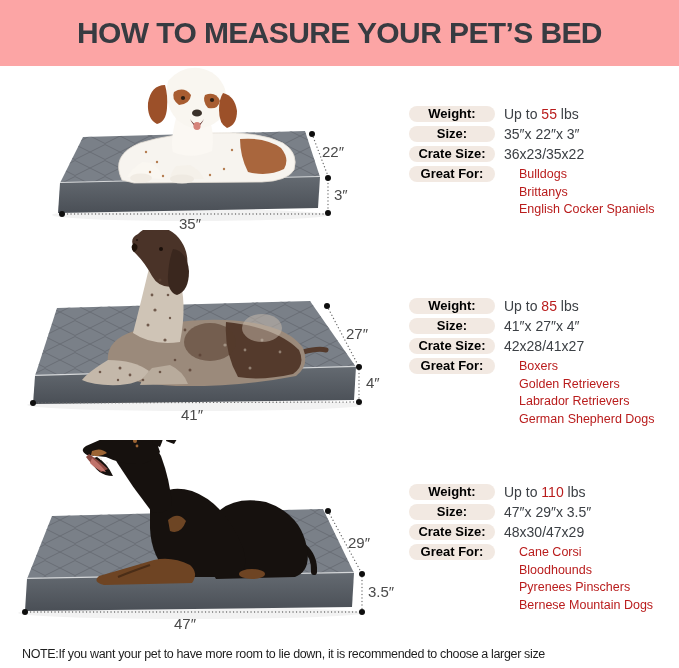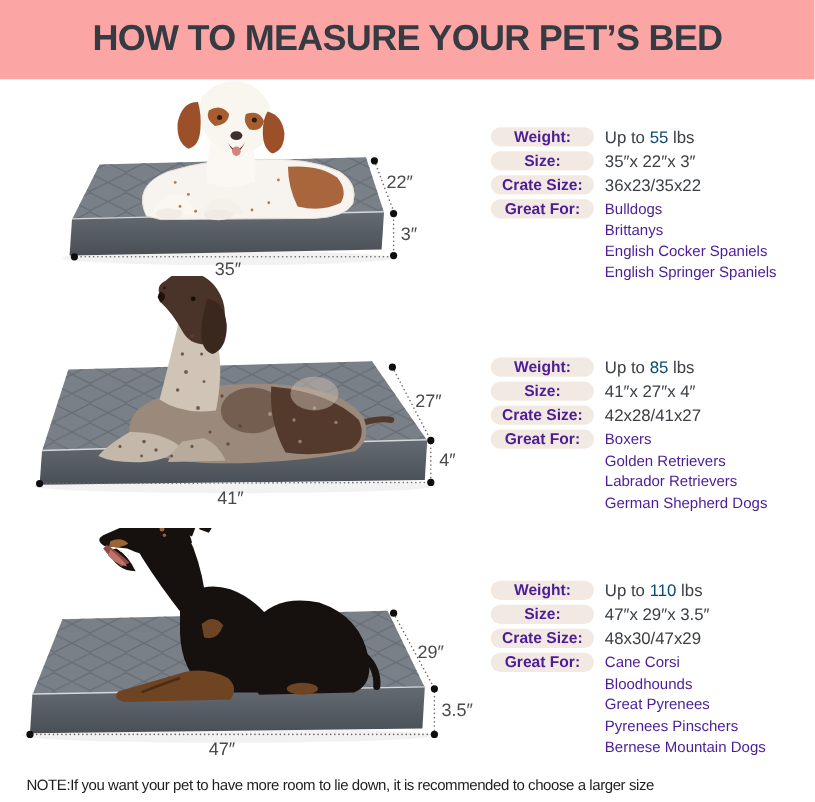--- a/index.html
+++ b/index.html
@@ -12,25 +12,25 @@
     background:#fca5a5; display:flex; align-items:center; justify-content:center;
   }
   .title {
     margin:0; font-size:30px; font-weight:bold; color:#373b41; letter-spacing:-0.6px;
     white-space:nowrap;
   }
   .specs { position:absolute; left:409px; width:266px; }
   .spec-row { display:flex; align-items:flex-start; margin-bottom:4px; }
   .pill {
     flex:0 0 86px; height:16px; line-height:16px; background:#f2e9e2;
-    border-radius:8px; text-align:center; font-size:13px; font-weight:bold; color:#4c1d95;
+    border-radius:8px; text-align:center; font-size:13px; font-weight:bold; color:#000000;
   }
   .val { margin-left:9px; font-size:14px; color:#3c4045; line-height:16px; white-space:nowrap; }
-  .accent { color:#0c4a6e; }
-  .breeds { margin-left:9px; font-size:12.5px; color:#4c1d95; line-height:17.7px; }
+  .accent { color:#b91c1c; }
+  .breeds { margin-left:24px; font-size:12.5px; color:#b91c1c; line-height:17.7px; }
   .breeds div { white-space:nowrap; }
   .illus { position:absolute; left:0; }
   svg text { font-family:"Liberation Sans", sans-serif; font-size:15px; fill:#4a4a4a; }
   .note {
     position:absolute; left:22px; top:647px; font-size:12.5px; font-weight:normal;
     color:#1e1e1e; letter-spacing:-0.35px; white-space:nowrap;
   }
 </style>
 </head>
 <body>
@@ -114,21 +114,20 @@
     <div class="spec-row">
       <span class="pill">Crate Size:</span>
       <span class="val">36x23/35x22</span>
     </div>
     <div class="spec-row">
       <span class="pill">Great For:</span>
       <div class="breeds">
         <div>Bulldogs</div>
         <div>Brittanys</div>
         <div>English Cocker Spaniels</div>
-        <div>English Springer Spaniels</div>
       </div>
     </div>
   </div>
 
   <svg class="illus" style="top:230px" width="400" height="210" viewBox="0 230 400 210">
     <defs>
       <pattern id="quilt2" width="30" height="16" patternUnits="userSpaceOnUse">
         <path d="M0,8 L15,0.5 L30,8 L15,15.5 Z" fill="none" stroke="#666b72" stroke-width="0.9"></path>
       </pattern>
       <linearGradient id="band2" x1="0" y1="0" x2="0" y2="1">
@@ -292,21 +291,20 @@
     </div>
     <div class="spec-row">
       <span class="pill">Crate Size:</span>
       <span class="val">48x30/47x29</span>
     </div>
     <div class="spec-row">
       <span class="pill">Great For:</span>
       <div class="breeds">
         <div>Cane Corsi</div>
         <div>Bloodhounds</div>
-        <div>Great Pyrenees</div>
         <div>Pyrenees Pinschers</div>
         <div>Bernese Mountain Dogs</div>
       </div>
     </div>
   </div>
 
   <div class="note">NOTE:If you want your pet to have more room to lie down, it is recommended to choose a larger size</div>
 
 </div>
 

